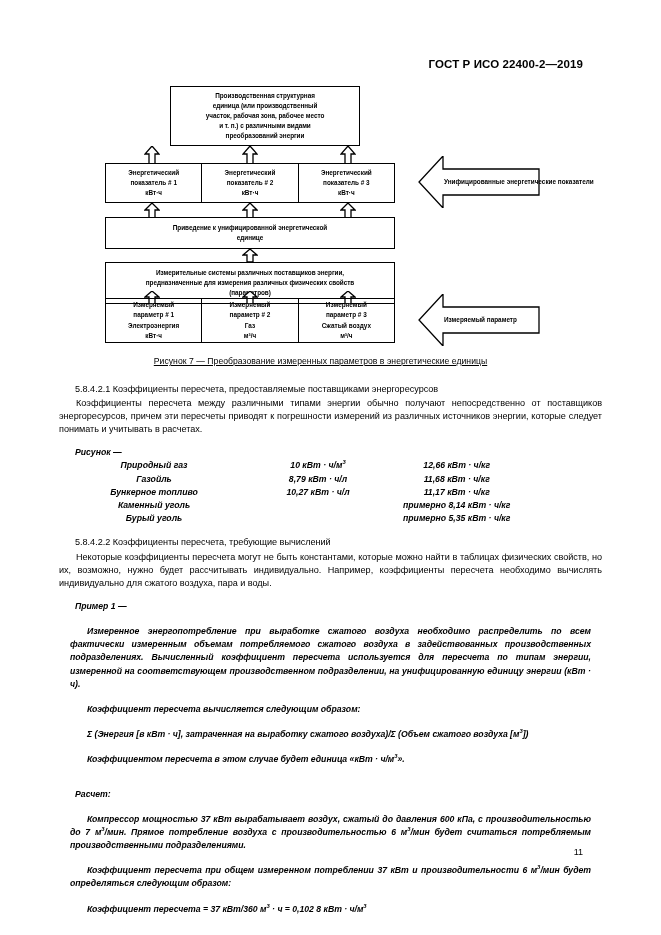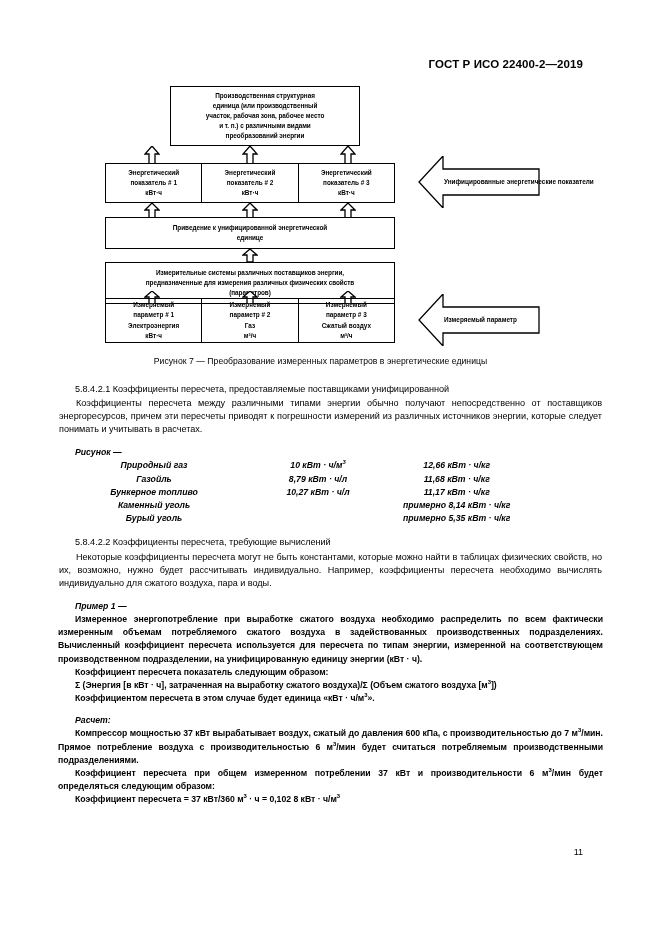--- a/index.html
+++ b/index.html
@@ -132,20 +132,21 @@
     text-align: left;
   }
 
   .fig-caption {
     position: absolute;
     left: 0; right: 0;
     top: 356px;
     text-align: center;
     font-size: 8.6px;
     letter-spacing: 0.05px;
+    text-decoration: underline;
   }
 
   
   .body {
     position: absolute;
     left: 58px;
     top: 383px;
     width: 545px;
     font-size: 9.1px;
     line-height: 13.1px;
@@ -179,21 +180,22 @@
     font-weight: bold;
     font-size: 8.7px;
     line-height: 13.2px;
   }
   .ex-table td { padding: 0; vertical-align: top; white-space: nowrap; text-align: center; }
   .ex-table td.c-name  { width: 158px; padding-left: 17px; }
   .ex-table td.c-val1  { width: 170px; }
   .ex-table td.c-val2  { width: auto; }
 
   .ital {
-    margin: 0;
+    margin: 12px;
+    font-style: italic;
     font-weight: bold;
     font-size: 8.7px;
     line-height: 13.2px;
     text-indent: 17px;
     text-align: justify;
     letter-spacing: -0.02px;
   }
   .ital.last  { text-align: left; }
 
   sup { font-size: 0.68em; vertical-align: super; line-height: 0; }
@@ -325,21 +327,21 @@
       </div>
     </div>
 
   </div>
 
   <div class="fig-caption">Рисунок 7 — Преобразование измеренных параметров в энергетические единицы</div>
 
   <div class="body">
 
 
-    <p class="clause">5.8.4.2.1  Коэффициенты пересчета, предоставляемые поставщиками унифицированной</p>
+    <p class="clause">5.8.4.2.1  Коэффициенты пересчета, предоставляемые поставщиками энергоресурсов</p>
 
     <p class="para j">Коэффициенты пересчета между различными типами энергии обычно получают непосредственно от поставщиков энергоресурсов, причем эти пересчеты приводят к погрешности измерений из различных источников энергии, которые следует понимать и учитывать в расчетах.</p>
 
     <div class="spacer-9"></div>
 
     <p class="ex-title">Рисунок —</p>
 
     <table class="ex-table">
       <tbody>
         <tr>
@@ -375,21 +377,21 @@
     <p class="clause">5.8.4.2.2  Коэффициенты пересчета, требующие вычислений</p>
 
     <p class="para j">Некоторые коэффициенты пересчета могут не быть константами, которые можно найти в таблицах физических свойств, но их, возможно, нужно будет рассчитывать индивидуально. Например, коэффициенты пересчета необходимо вычислять индивидуально для сжатого воздуха, пара и воды.</p>
 
     <div class="spacer-9"></div>
 
     <p class="ex-title">Пример 1 —</p>
 
     <p class="ital">Измеренное энергопотребление при выработке сжатого воздуха необходимо распределить по всем фактически измеренным объемам потребляемого сжатого воздуха в задействованных производственных подразделениях. Вычисленный коэффициент пересчета используется для пересчета по типам энергии, измеренной на соответствующем производственном подразделении, на унифицированную единицу энергии (кВт · ч).</p>
 
-    <p class="ital last">Коэффициент пересчета показатель следующим образом:</p>
+    <p class="ital last">Коэффициент пересчета вычисляется следующим образом:</p>
 
     <p class="ital last">Σ (Энергия [в кВт · ч], затраченная на выработку сжатого воздуха)/Σ (Объем сжатого воздуха [м<sup>3</sup>])</p>
 
     <p class="ital last">Коэффициентом пересчета в этом случае будет единица «кВт · ч/м<sup>3</sup>».</p>
 
     <div class="spacer-9"></div>
 
 
     <p class="ex-title">Расчет:</p>
 

